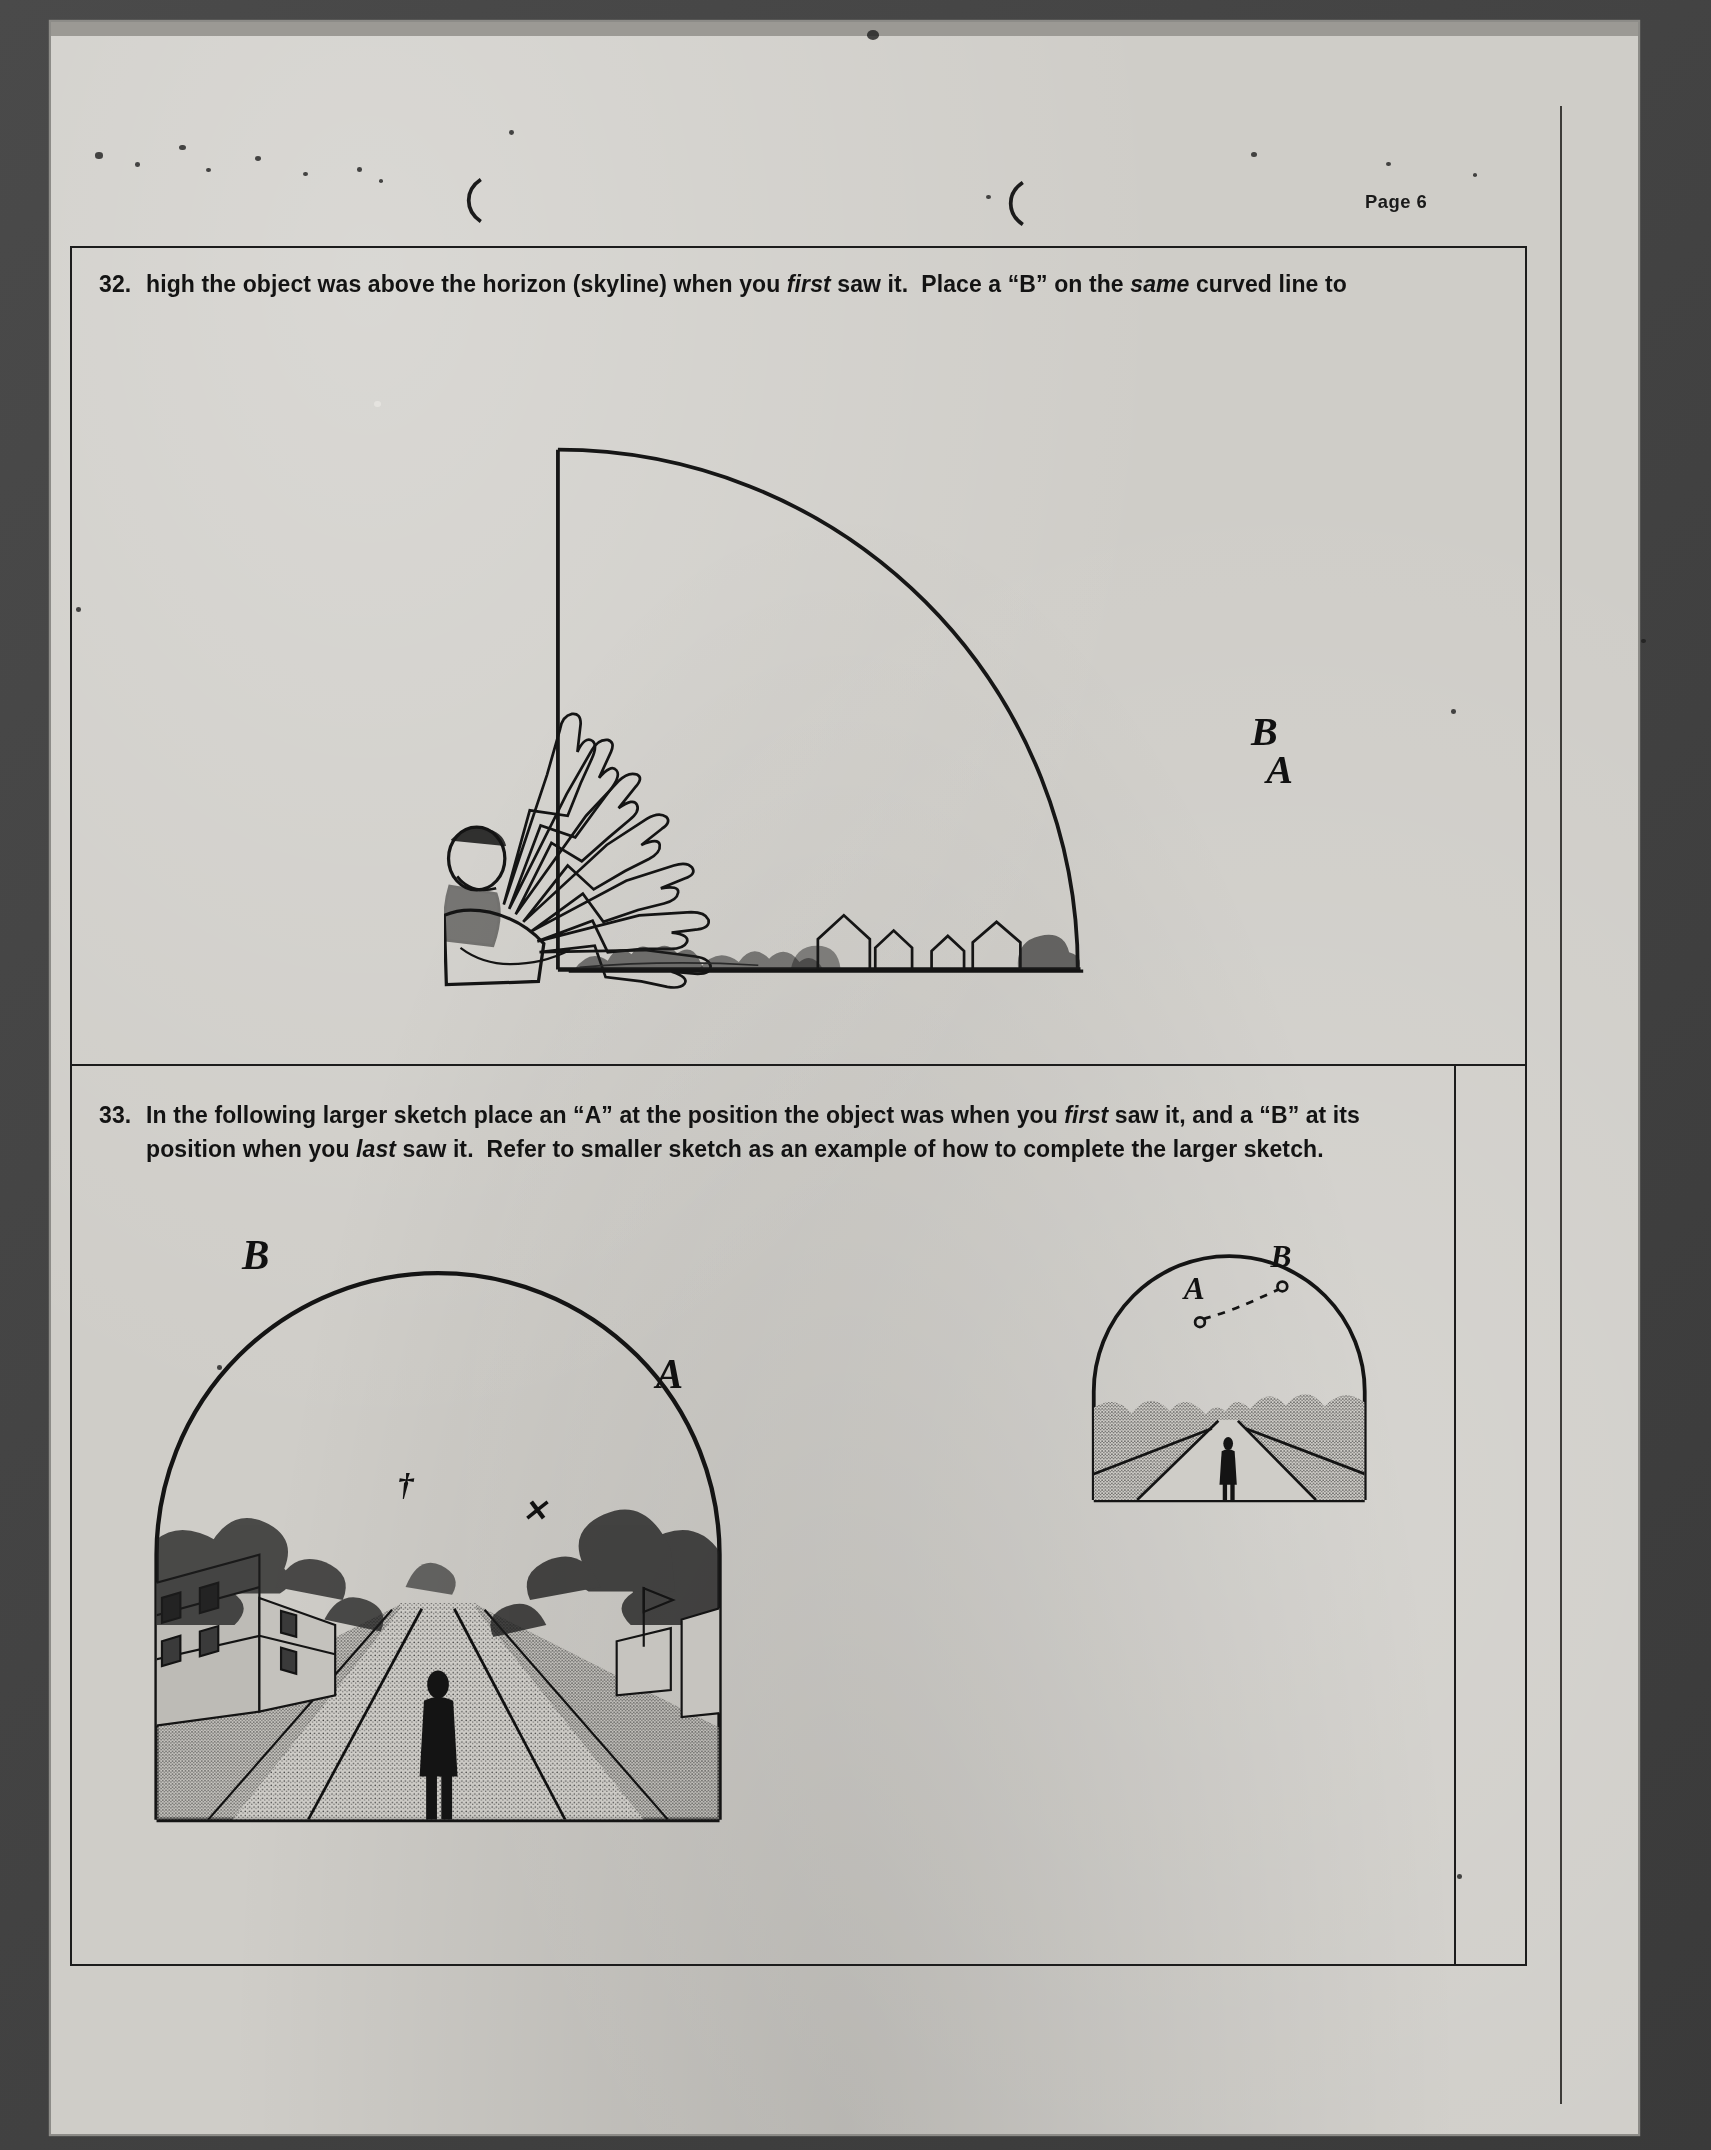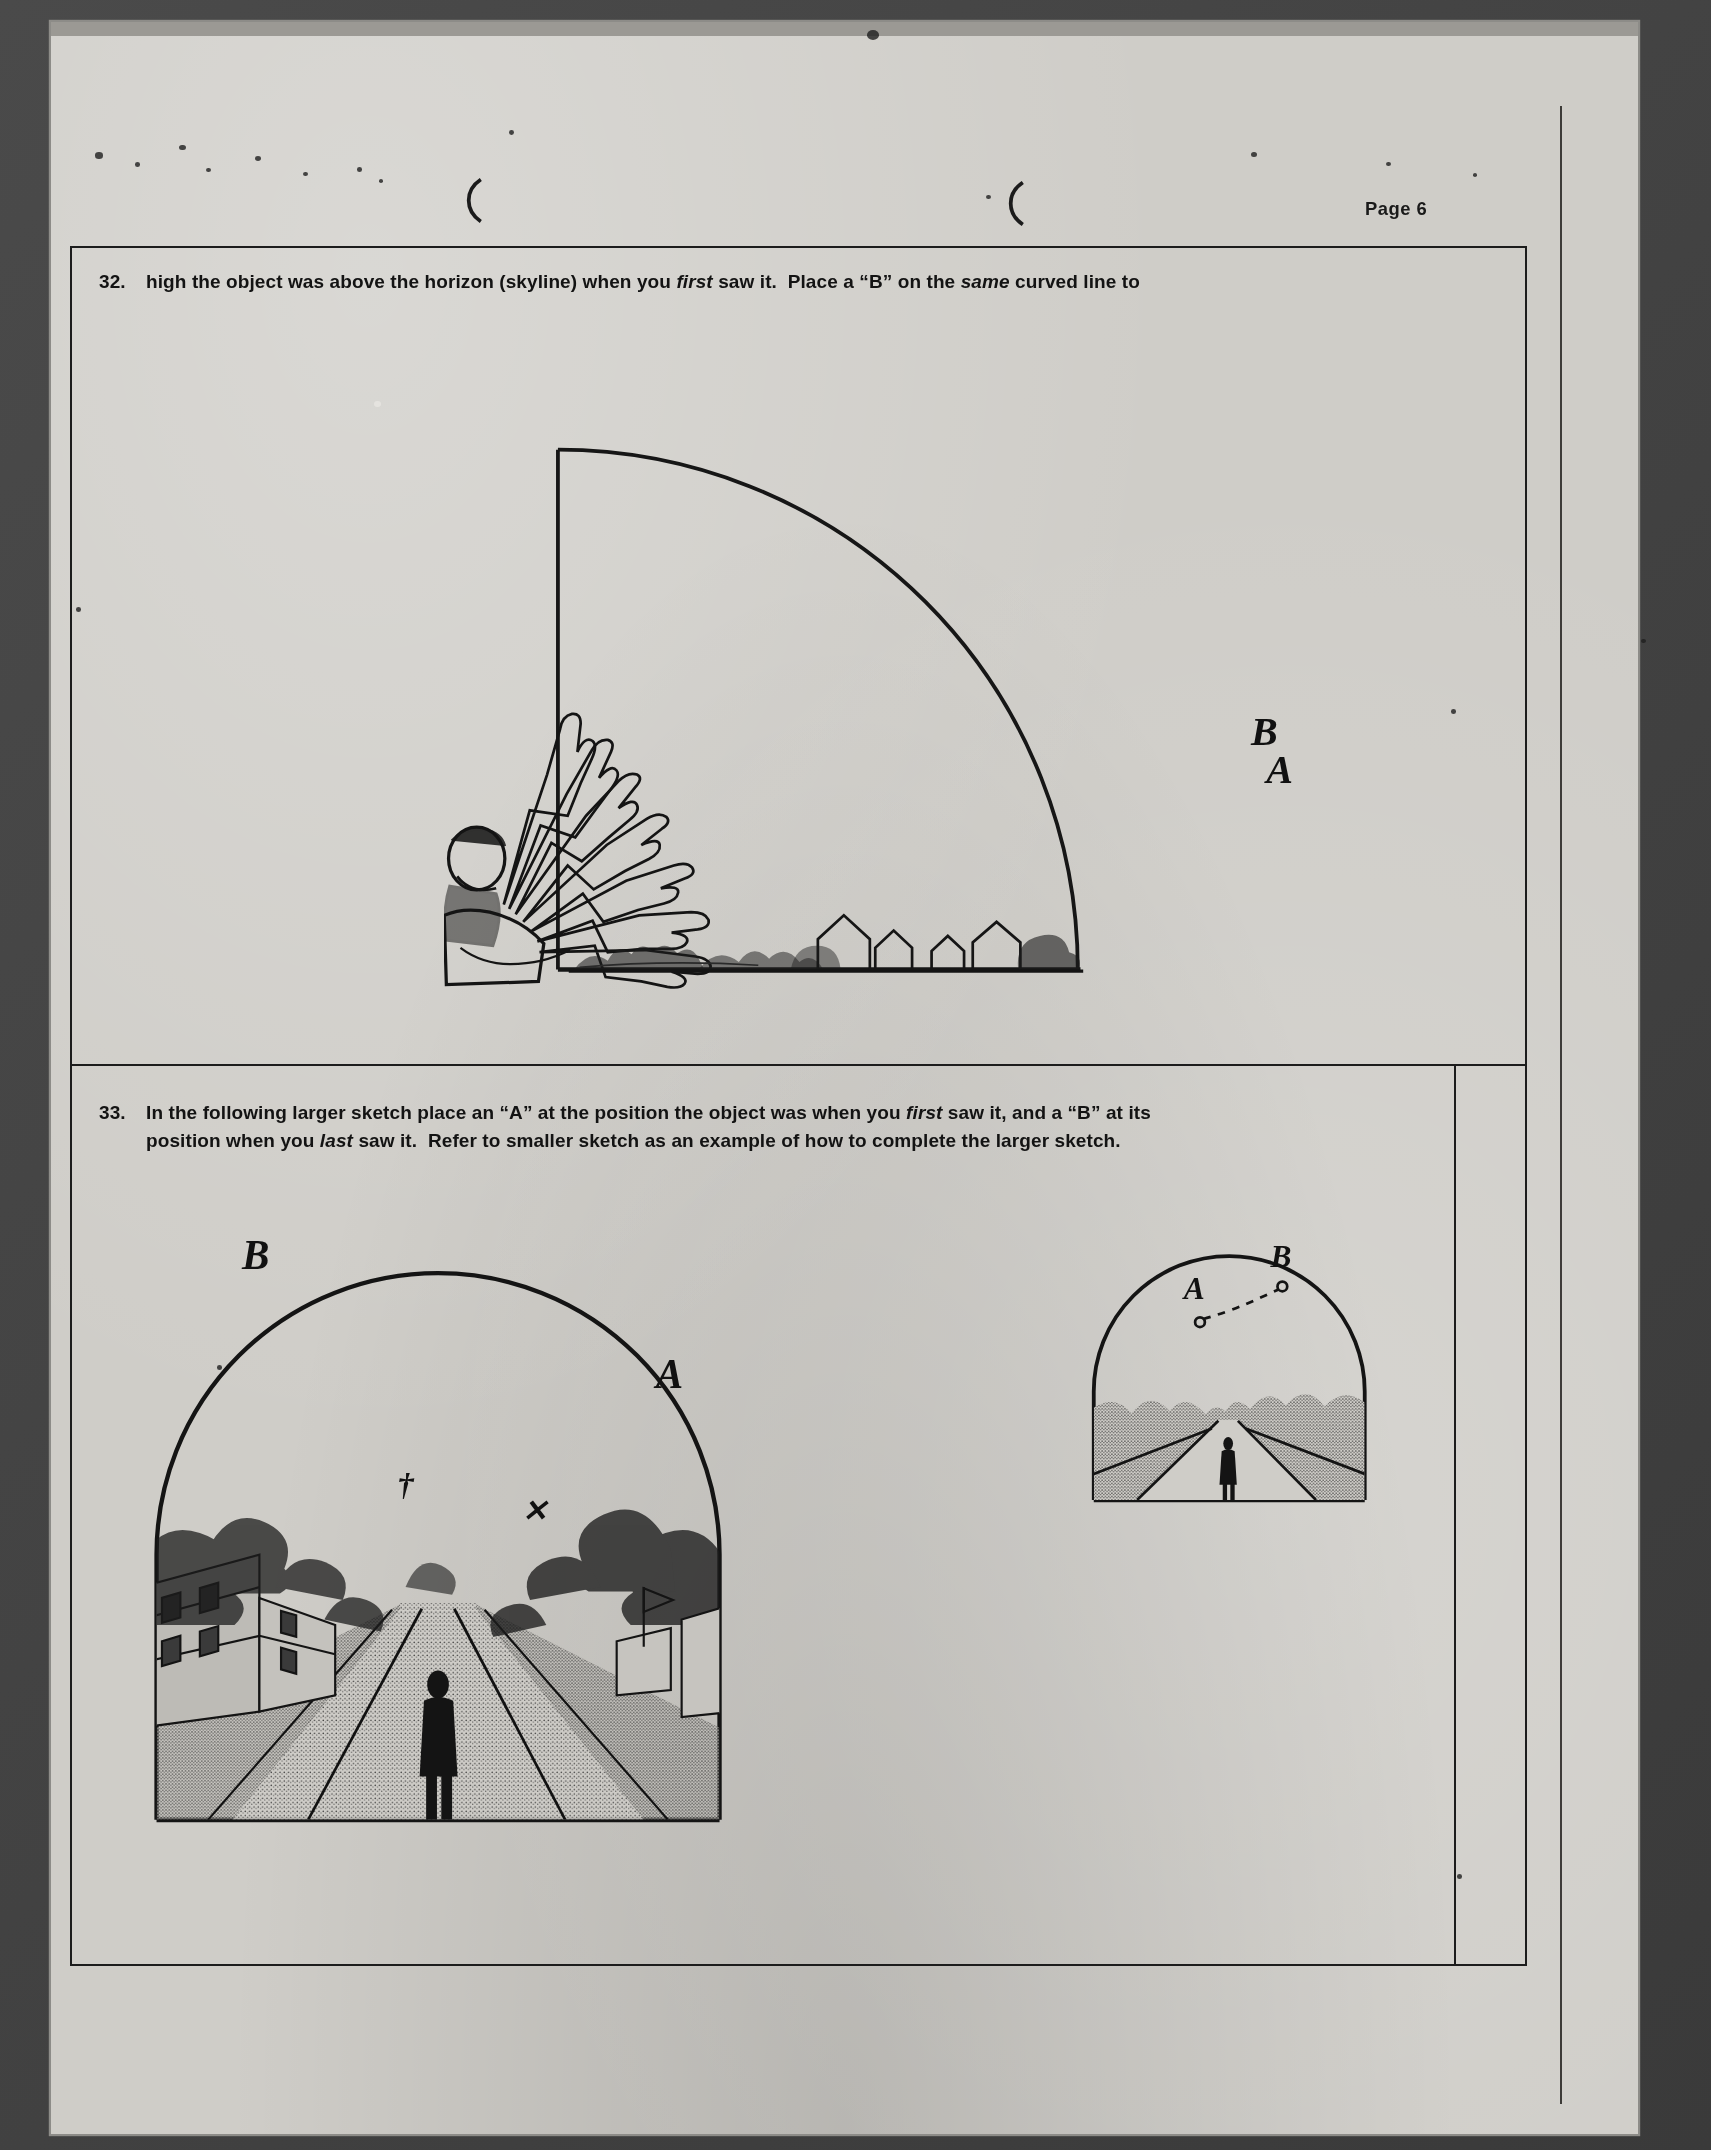--- a/index.html
+++ b/index.html
@@ -63,21 +63,21 @@
     position: absolute;
     left: 51px; top: 21.7px;
     width: 1587px; height: 14px;
     background: #9b9994;
   }
 
   
   #page-label {
     position: absolute;
     left: 1365px;
-    top: 198px;
+    top: 191px;
     font-size: 18.4px;
     font-weight: bold;
     letter-spacing: 0.5px;
     color: #1a1a1a;
   }
 
   
   #content-frame {
     position: absolute;
     left: 70px;
@@ -104,21 +104,21 @@
     height: 902px;
     border: 2.2px solid #1c1c1c;
     border-top: none;
     box-sizing: border-box;
   }
 
   
   .question {
     position: absolute;
     color: #131313;
-    font-size: 19px;
+    font-size: 23px;
     font-weight: bold;
     line-height: 1.46;
     letter-spacing: 0.1px;
   }
   .qnum {
     position: absolute;
     left: -47px;
     top: 0;
     font-weight: bold;
   }

